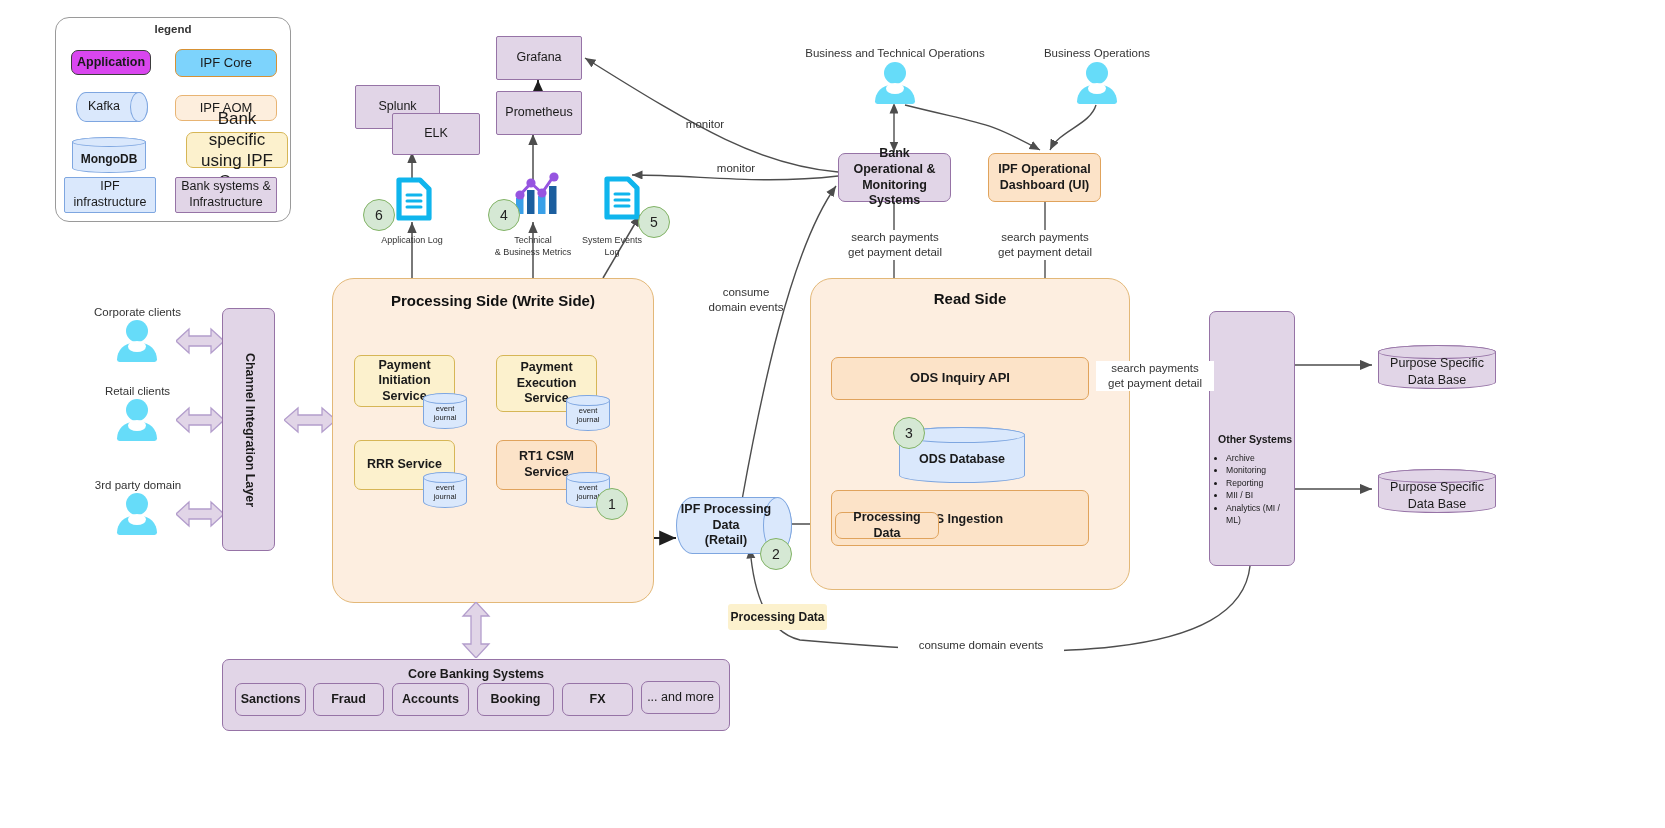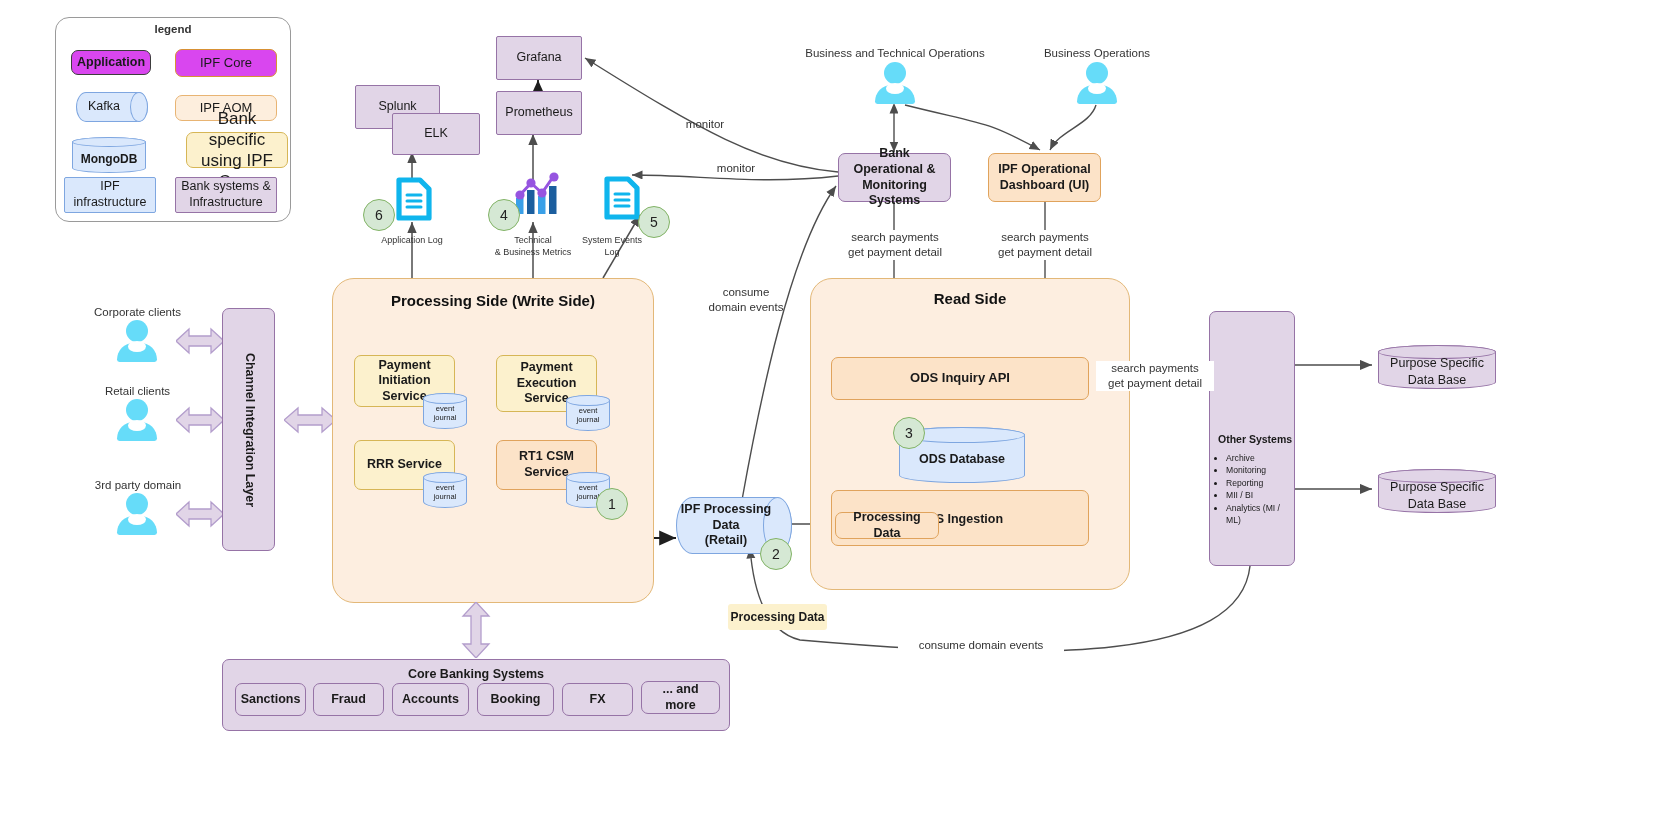--- a/index.html
+++ b/index.html
@@ -20,21 +20,21 @@
   .ctr{display:flex;align-items:center;justify-content:center;text-align:center;}
 
   
   .node{
     border-radius:7px;
     font-size:12.5px;
     line-height:1.25;
     padding:3px 5px;
   }
   .white-box{background:#d946ef;border:1.4px solid #3d3d3d;font-weight:bold;}
-  .ipf-core{background:#d946ef;border:1.4px solid #d79134;}
+  .ipf-core{background:#7dd3fc;border:1.4px solid #d79134;}
   .ipf-core-light{background:#fce3c8;border:1.4px solid #e0a35c;}
   .ipf-aom{background:#fdeedd;border:1.4px solid #e8b473;}
   .bank-spec{background:#fcf1cd;border:1.4px solid #d6b656;}
   .ipf-infra{background:#dae8fc;border:1.4px solid #7ea6e0;}
   .bank-sys{background:#e1d5e7;border:1.4px solid #9673a6;}
   .sharp{border-radius:2px;}
 
   
   #legend{
     left:55px;top:17px;width:236px;height:205px;
@@ -456,21 +456,21 @@
   </div>
 
   <div class="abs node bank-sys" style="left:222px;top:659px;width:508px;height:72px;">
     <div style="text-align:center;font-size:12.5px;font-weight:bold;margin-top:4px;">Core Banking Systems</div>
   </div>
   <div class="abs node bank-sys ctr" style="left:235px;top:683px;width:71px;height:33px;font-weight:bold;">Sanctions</div>
   <div class="abs node bank-sys ctr" style="left:313px;top:683px;width:71px;height:33px;font-weight:bold;">Fraud</div>
   <div class="abs node bank-sys ctr" style="left:392px;top:683px;width:77px;height:33px;font-weight:bold;">Accounts</div>
   <div class="abs node bank-sys ctr" style="left:477px;top:683px;width:77px;height:33px;font-weight:bold;">Booking</div>
   <div class="abs node bank-sys ctr" style="left:562px;top:683px;width:71px;height:33px;font-weight:bold;">FX</div>
-  <div class="abs node bank-sys ctr" style="left:641px;top:681px;width:79px;height:33px;font-weight:bold;">... and more</div>
+  <div class="abs node bank-sys ctr" style="left:641px;top:681px;width:79px;height:33px;font-weight:normal;">... and more</div>
 
   <div class="abs lbl-txt" style="left:664px;top:117px;width:82px;">monitor</div>
   <div class="abs lbl-txt" style="left:700px;top:161px;width:72px;">monitor</div>
   <div class="abs lbl-txt" style="left:694px;top:285px;width:104px;">consume
 domain events</div>
   <div class="abs lbl-txt" style="left:898px;top:638px;width:166px;background:#ffffff;">consume domain events</div>
 
   <div class="abs lbl-txt" style="left:828px;top:230px;width:134px;background:#ffffff;">search payments
 get payment detail</div>
   <div class="abs lbl-txt" style="left:978px;top:230px;width:134px;background:#ffffff;">search payments

